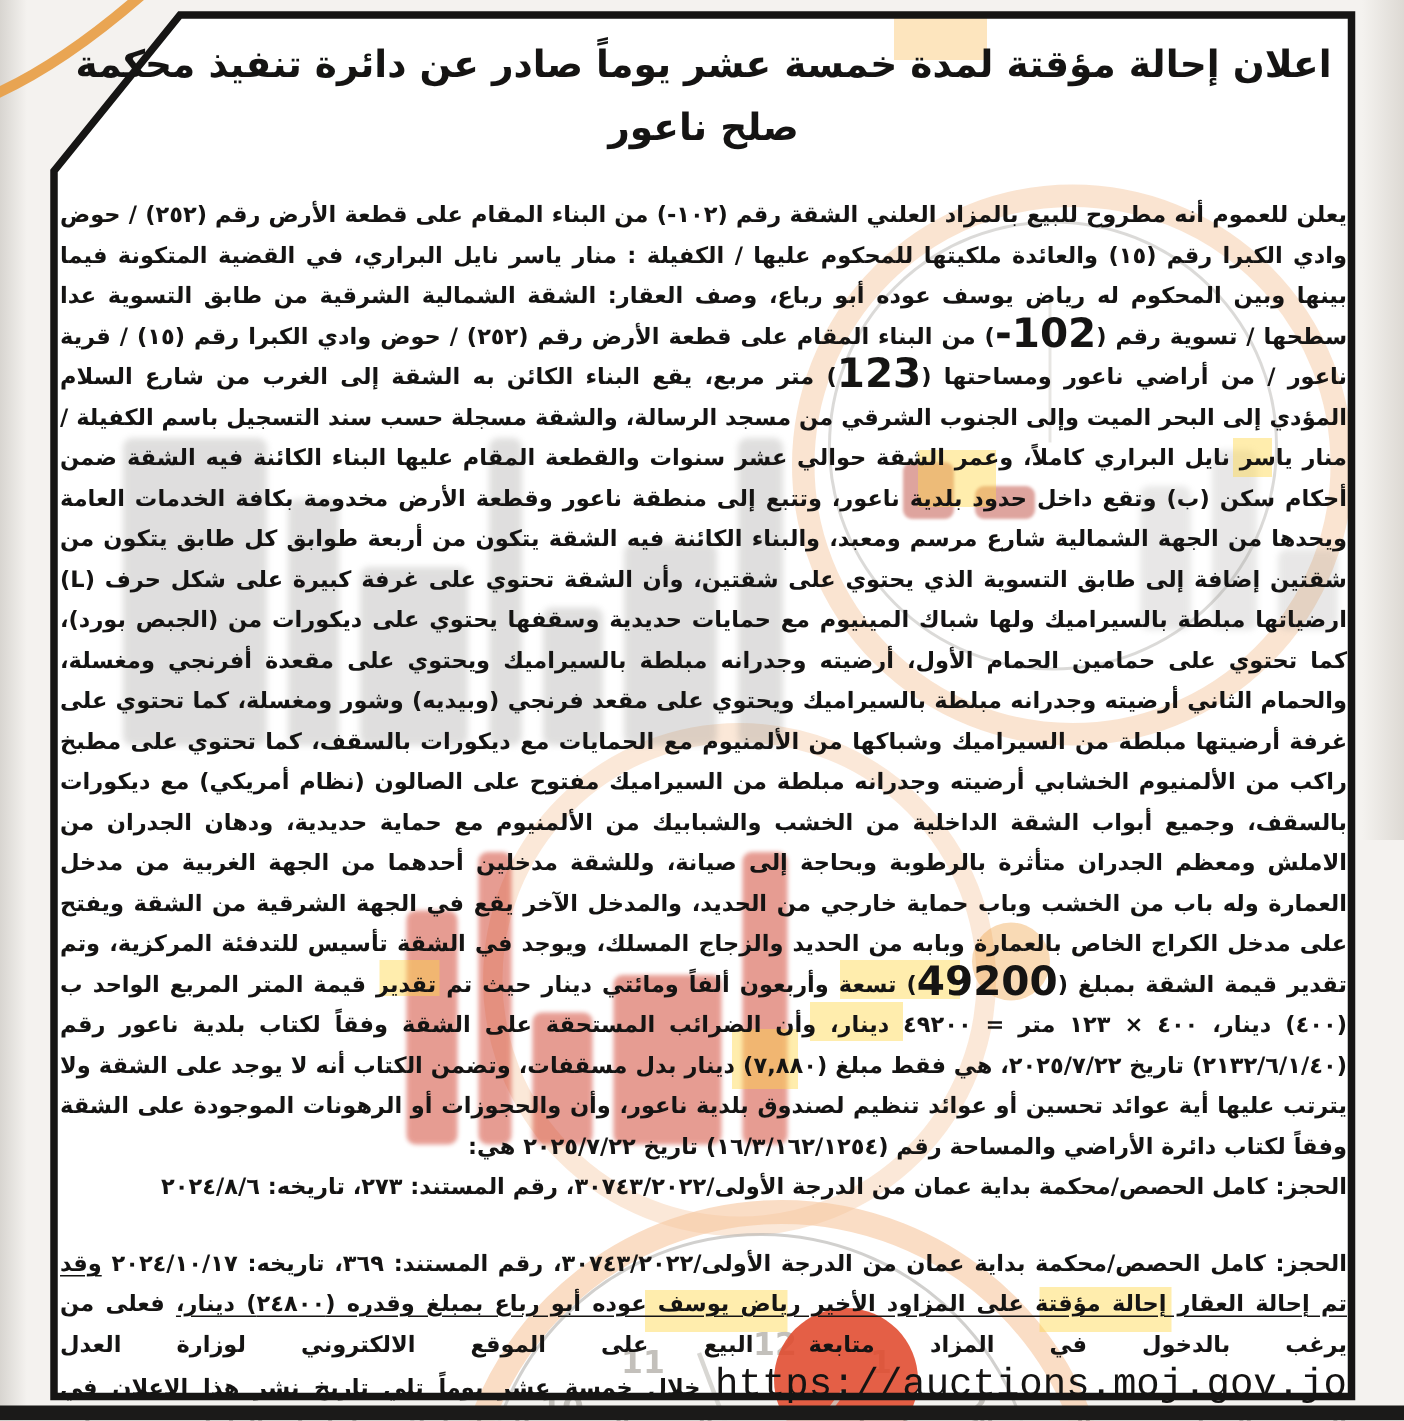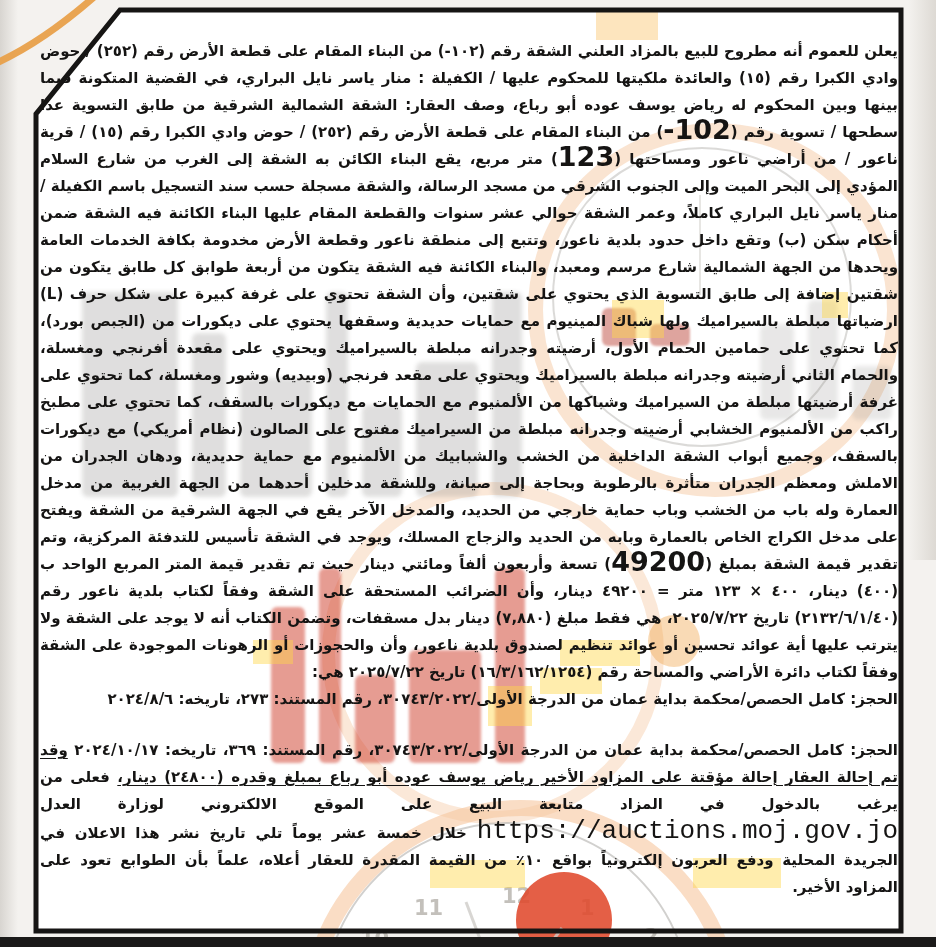--- a/index.html
+++ b/index.html
@@ -148,20 +148,21 @@
 
     <svg width="936" height="947" style="position:absolute;left:0;top:0;">
       <path d="M -6 64 Q 44 42 102 -10" stroke="#e8a04a" stroke-width="7" fill="none" opacity="0.95"></path>
       <line x1="505" y1="1005" x2="466" y2="902" stroke="#cfcdc9" stroke-width="3" opacity="0.8"></line>
       <line x1="505" y1="1005" x2="562" y2="928" stroke="#cfcdc9" stroke-width="3" opacity="0.8"></line>
       <line x1="700" y1="295" x2="700" y2="195" stroke="#d8d6d2" stroke-width="2" opacity="0.6"></line>
     </svg>
   </div>
 
   <div class="content">
+    <div class="title title1">اعلان إحالة مؤقتة لمدة خمسة عشر يوماً صادر عن دائرة تنفيذ محكمة صلح ناعور</div>
     <p class="body"><span class="seg-normal">يعلن للعموم أنه مطروح للبيع بالمزاد العلني الشقة رقم (١٠٢-) من البناء المقام على قطعة الأرض رقم (٢٥٢) / حوض وادي الكبرا رقم (١٥) والعائدة ملكيتها للمحكوم عليها / الكفيلة : منار ياسر نايل البراري، في القضية المتكونة فيما بينها وبين المحكوم له رياض يوسف عوده أبو رباع، وصف العقار: الشقة الشمالية الشرقية من طابق التسوية عدا سطحها / تسوية رقم (</span><span class="seg-bignum">-102</span><span class="seg-normal">) من البناء المقام على قطعة الأرض رقم (٢٥٢) / حوض وادي الكبرا رقم (١٥) / قرية ناعور / من أراضي ناعور ومساحتها (</span><span class="seg-bignum">123</span><span class="seg-normal">) متر مربع، يقع البناء الكائن به الشقة إلى الغرب من شارع السلام المؤدي إلى البحر الميت وإلى الجنوب الشرقي من مسجد الرسالة، والشقة مسجلة حسب سند التسجيل باسم الكفيلة / منار ياسر نايل البراري كاملاً، وعمر الشقة حوالي عشر سنوات والقطعة المقام عليها البناء الكائنة فيه الشقة ضمن أحكام سكن (ب) وتقع داخل حدود بلدية ناعور، وتتبع إلى منطقة ناعور وقطعة الأرض مخدومة بكافة الخدمات العامة ويحدها من الجهة الشمالية شارع مرسم ومعبد، والبناء الكائنة فيه الشقة يتكون من أربعة طوابق كل طابق يتكون من شقتين إضافة إلى طابق التسوية الذي يحتوي على شقتين، وأن الشقة تحتوي على غرفة كبيرة على شكل حرف (L) ارضياتها مبلطة بالسيراميك ولها شباك المينيوم مع حمايات حديدية وسقفها يحتوي على ديكورات من (الجبص بورد)، كما تحتوي على حمامين الحمام الأول، أرضيته وجدرانه مبلطة بالسيراميك ويحتوي على مقعدة أفرنجي ومغسلة، والحمام الثاني أرضيته وجدرانه مبلطة بالسيراميك ويحتوي على مقعد فرنجي (وبيديه) وشور ومغسلة، كما تحتوي على غرفة أرضيتها مبلطة من السيراميك وشباكها من الألمنيوم مع الحمايات مع ديكورات بالسقف، كما تحتوي على مطبخ راكب من الألمنيوم الخشابي أرضيته وجدرانه مبلطة من السيراميك مفتوح على الصالون (نظام أمريكي) مع ديكورات بالسقف، وجميع أبواب الشقة الداخلية من الخشب والشبابيك من الألمنيوم مع حماية حديدية، ودهان الجدران من الاملش ومعظم الجدران متأثرة بالرطوبة وبحاجة إلى صيانة، وللشقة مدخلين أحدهما من الجهة الغربية من مدخل العمارة وله باب من الخشب وباب حماية خارجي من الحديد، والمدخل الآخر يقع في الجهة الشرقية من الشقة ويفتح على مدخل الكراج الخاص بالعمارة وبابه من الحديد والزجاج المسلك، ويوجد في الشقة تأسيس للتدفئة المركزية، وتم تقدير قيمة الشقة بمبلغ (</span><span class="seg-bignum">49200</span><span class="seg-normal">) تسعة وأربعون ألفاً ومائتي دينار حيث تم تقدير قيمة المتر المربع الواحد ب (٤٠٠) دينار، ٤٠٠ × ١٢٣ متر = ٤٩٢٠٠ دينار، وأن الضرائب المستحقة على الشقة وفقاً لكتاب بلدية ناعور رقم (٢١٣٢/٦/١/٤٠) تاريخ ٢٠٢٥/٧/٢٢، هي فقط مبلغ (٧,٨٨٠) دينار بدل مسقفات، وتضمن الكتاب أنه لا يوجد على الشقة ولا يترتب عليها أية عوائد تحسين أو عوائد تنظيم لصندوق بلدية ناعور، وأن والحجوزات أو الرهونات الموجودة على الشقة وفقاً لكتاب دائرة الأراضي والمساحة رقم (١٦/٣/١٦٢/١٢٥٤) تاريخ ٢٠٢٥/٧/٢٢ هي:</span></p>
     <p class="hajz">الحجز: كامل الحصص/محكمة بداية عمان من الدرجة الأولى/٣٠٧٤٣/٢٠٢٢، رقم المستند: ٢٧٣، تاريخه: ٢٠٢٤/٨/٦</p>
     <p class="body"><span class="seg-normal">الحجز: كامل الحصص/محكمة بداية عمان من الدرجة الأولى/٣٠٧٤٣/٢٠٢٢، رقم المستند: ٣٦٩، تاريخه: ٢٠٢٤/١٠/١٧ </span><span class="seg-underline">وقد تم إحالة العقار إحالة مؤقتة على المزاود الأخير رياض يوسف عوده أبو رباع بمبلغ وقدره (٢٤٨٠٠) دينار،</span><span class="seg-normal"> فعلى من يرغب بالدخول في المزاد متابعة البيع على الموقع الالكتروني لوزارة العدل </span><span class="seg-url">https://auctions.moj.gov.jo</span><span class="seg-normal"> خلال خمسة عشر يوماً تلي تاريخ نشر هذا الاعلان في الجريدة المحلية ودفع العربون إلكترونياً بواقع ١٠٪ من القيمة المقدرة للعقار أعلاه، علماً بأن الطوابع تعود على المزاود الأخير.</span></p>
 
   </div>
 
   <svg class="frame frame-stroke" width="936" height="947">
     <polygon points="120,10 901,10 901,931 36,931 36,114" fill="none" stroke="#161514" stroke-width="5"></polygon>
   </svg>
 

